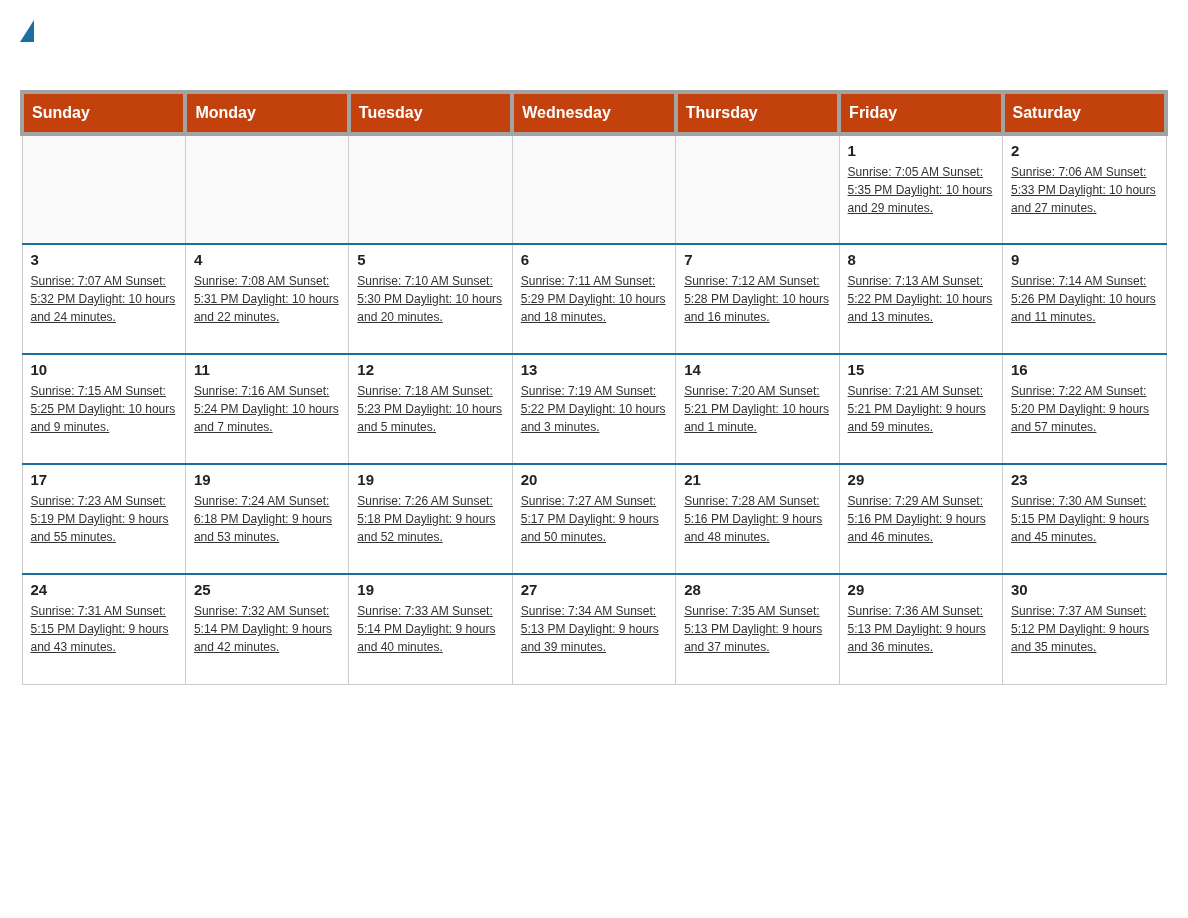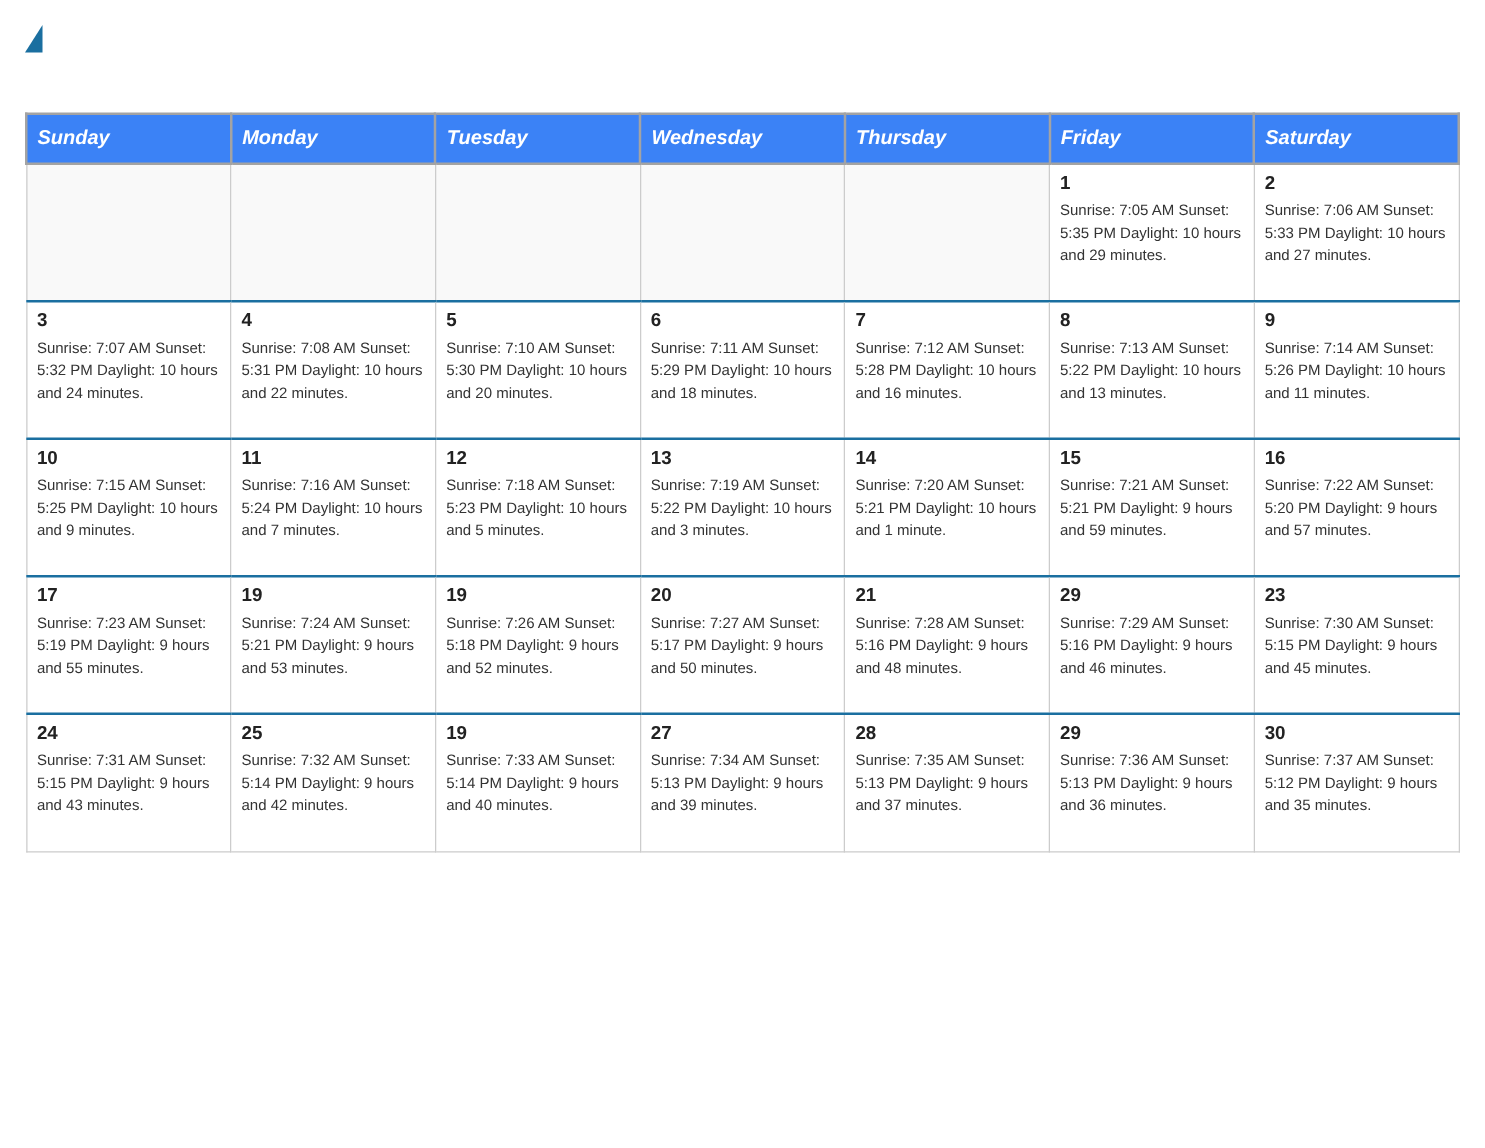--- a/index.html
+++ b/index.html
@@ -54,46 +54,46 @@
     .location-title {
       font-size: 22px;
       color: #444;
       margin-top: 4px;
     }
     .calendar {
       width: 100%;
       border-collapse: collapse;
     }
     .calendar th {
-      background-color: #3b82f6;
+      background-color: #c2410c;
       color: #fff;
       padding: 10px 8px;
       text-align: left;
       font-size: 16px;
-      border: 2px solid #a3a3a3;
-      font-style: italic;
+      border: 4px solid #a3a3a3;
     }
     .calendar td {
       border: 1px solid #ccc;
       vertical-align: top;
       padding: 6px 8px;
       width: calc(100% / 7);
       min-height: 110px;
       height: 110px;
     }
     .day-number {
       font-size: 15px;
       font-weight: bold;
       color: #222;
       margin-bottom: 4px;
     }
     .day-info {
       font-size: 12px;
       color: #333;
       line-height: 1.5;
+      text-decoration: underline;
     }
     .empty-cell {
       background: #f9f9f9;
     }
     .week-row td {
       border-top: 2px solid #1a6fa0;
     }
   </style>
 </head>
 <body>
@@ -240,21 +240,21 @@
       <tr class="week-row">
         <td>
           <div class="day-number">17</div>
           <div class="day-info">Sunrise: 7:23 AM
 Sunset: 5:19 PM
 Daylight: 9 hours and 55 minutes.</div>
         </td>
         <td>
           <div class="day-number">19</div>
           <div class="day-info">Sunrise: 7:24 AM
-Sunset: 5:21 PM
+Sunset: 6:18 PM
 Daylight: 9 hours and 53 minutes.</div>
         </td>
         <td>
           <div class="day-number">19</div>
           <div class="day-info">Sunrise: 7:26 AM
 Sunset: 5:18 PM
 Daylight: 9 hours and 52 minutes.</div>
         </td>
         <td>
           <div class="day-number">20</div>

